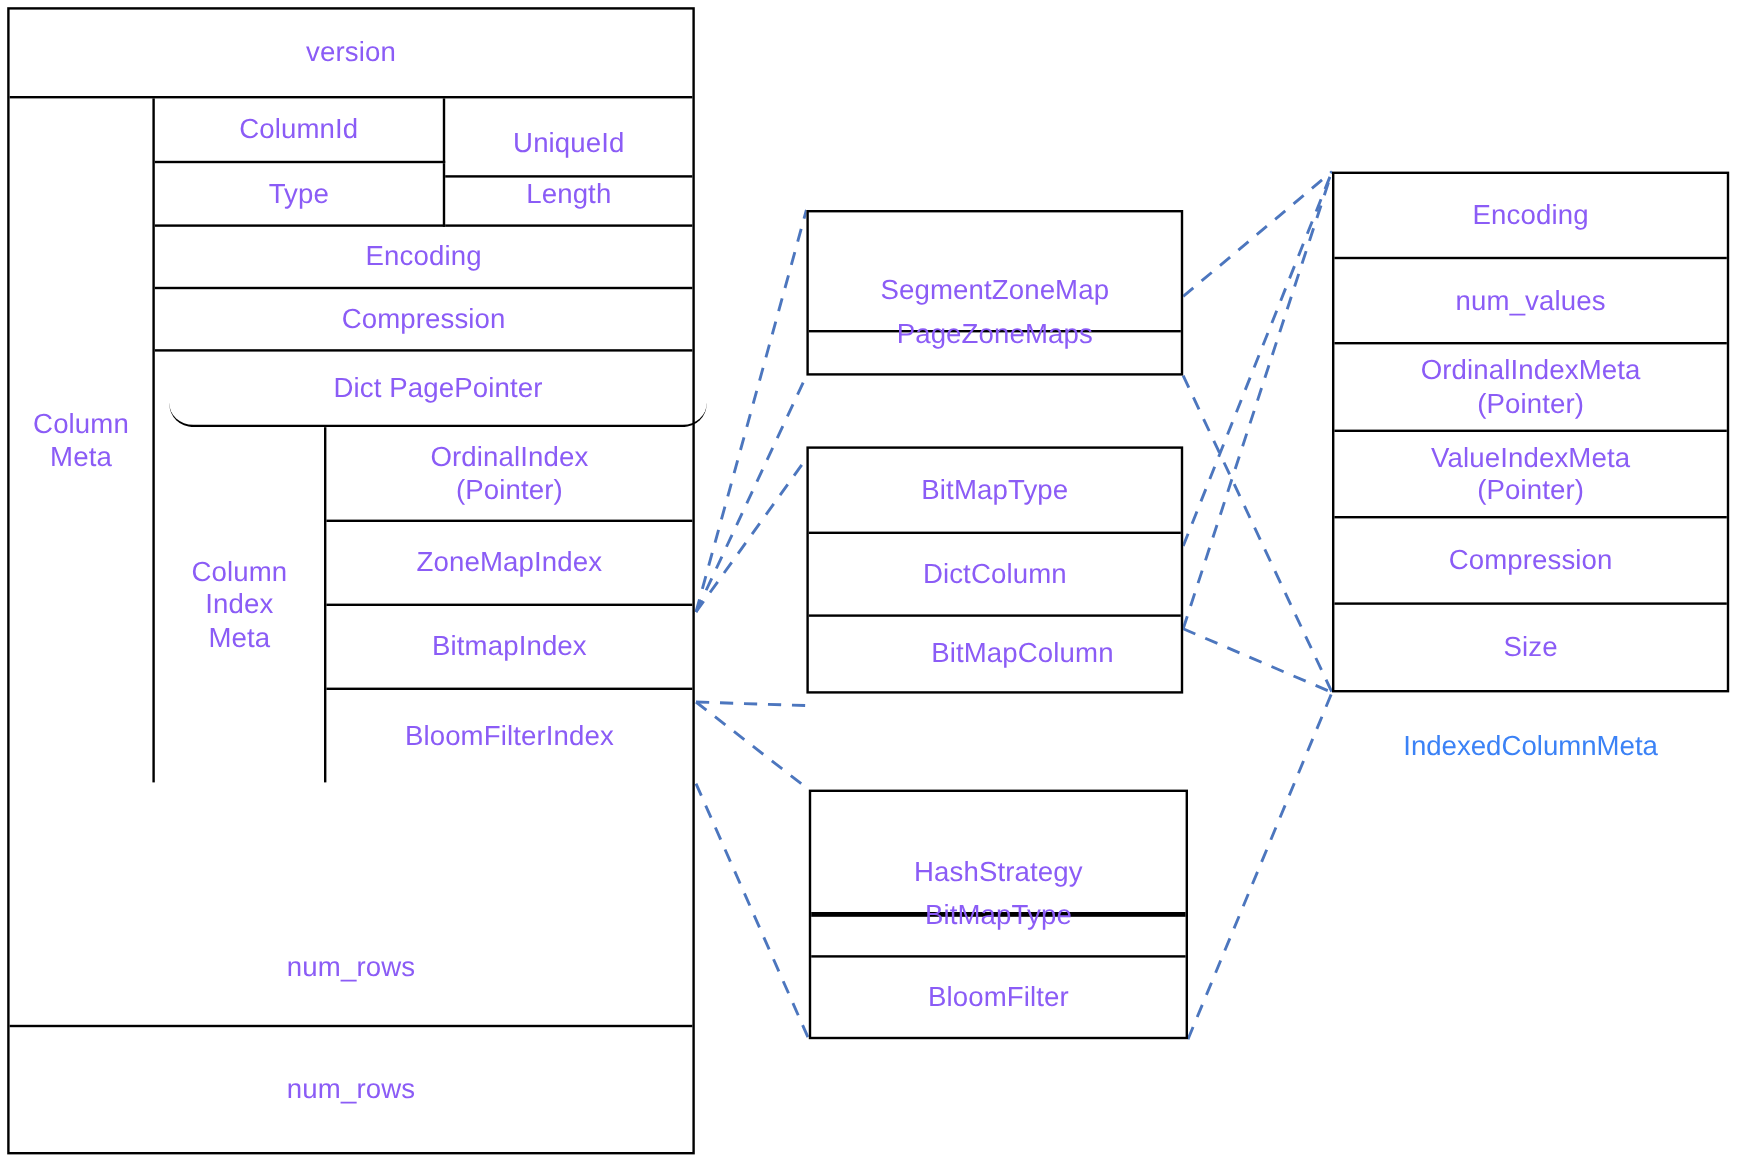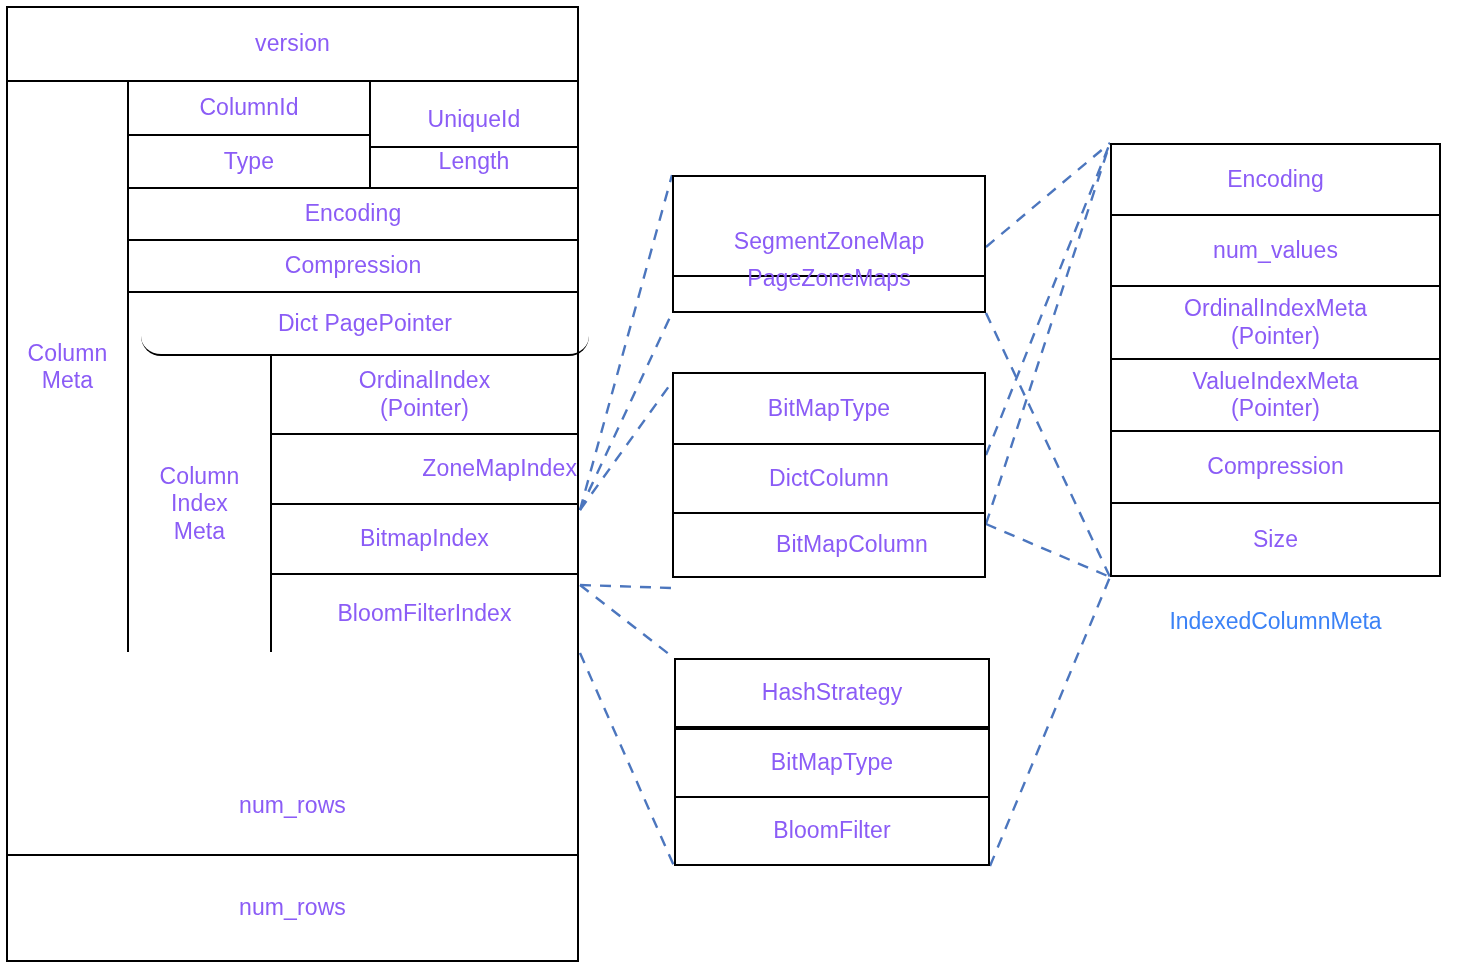--- a/index.html
+++ b/index.html
@@ -4,21 +4,21 @@
 <style>
   html,body{margin:0;padding:0;background:#ffffff;}
   body{font-family:"Liberation Sans", sans-serif;color:#000;}
   #canvas{position:relative;width:1466px;height:968px;overflow:hidden;background:#fff;}
 
   .box{position:absolute;border:2px solid #000;box-sizing:border-box;background:#fff;}
   .cell{position:absolute;box-sizing:border-box;display:flex;align-items:center;
         justify-content:center;text-align:center;font-size:23px;line-height:1.18;
         color:#8b5cf6;letter-spacing:.1px;}
   .cell.b-b{border-bottom:2px solid #000;}
-  .cell.b-b-thick{border-bottom:4px solid #000;}
+  .cell.b-b-thick{border-bottom:4px solid #000;margin-top:34px;}
   .cell.b-r{border-right:2px solid #000;}
   .cell.b-t{border-top:2px solid #000;}
 
   .caption{position:absolute;font-size:23px;color:#3b82f6;text-align:center;}
 
   svg.links{position:absolute;left:0;top:0;width:1466px;height:968px;pointer-events:none;}
   svg.links line{stroke:#4c76be;stroke-width:2.4;stroke-dasharray:11 9;stroke-linecap:butt;}
 </style>
 </head>
 <body>
@@ -83,21 +83,21 @@
       <span>Column
 Index
 Meta</span>
     </div>
 
     <div class="cell b-b" style="left:264px; top:348px; width:305px; height:79px; white-space:pre-line;">
       <span>OrdinalIndex
 (Pointer)</span>
     </div>
 
-    <div class="cell b-b" style="left:264px; top:427px; width:305px; height:70px;justify-content:flex-end;">
+    <div class="cell b-b" style="left:264px; top:427px; width:305px; height:70px;">
       <span>ZoneMapIndex</span>
     </div>
 
     <div class="cell b-b" style="left:264px; top:497px; width:305px; height:70px;">
       <span>BitmapIndex</span>
     </div>
 
     <div class="cell" style="left:264px; top:567px; width:305px; height:77px;">
       <span>BloomFilterIndex</span>
     </div>

